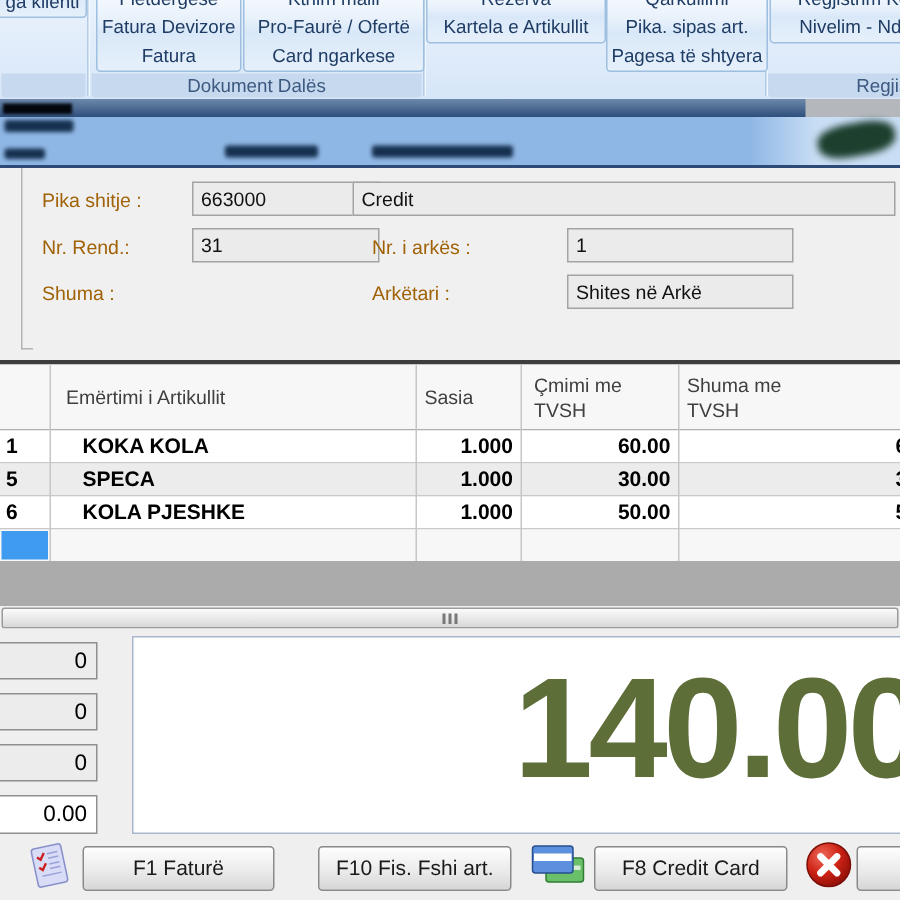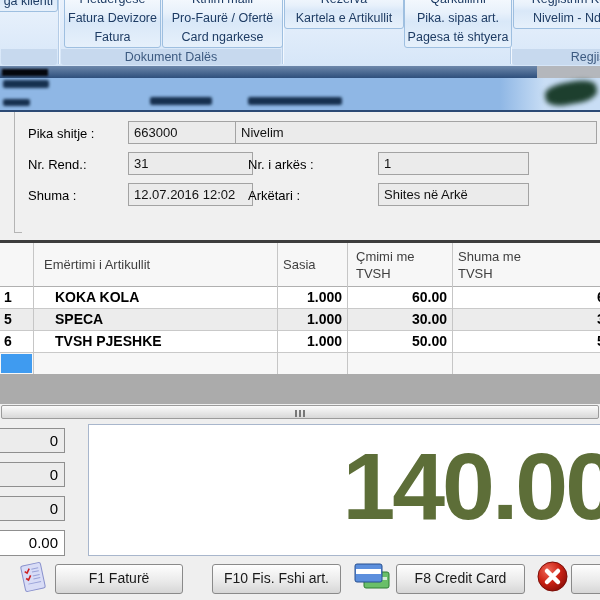--- a/index.html
+++ b/index.html
@@ -25,21 +25,21 @@
         border-bottom:2px solid #2c4a75;}
   .band-light{position:absolute;left:500px;top:0;width:100px;height:32px;
         background:linear-gradient(90deg,rgba(201,222,245,0),#c9def5 45%);}
   .blur-navy{position:absolute;background:#16304f;filter:blur(1.5px);border-radius:2px;}
   .blur-black{position:absolute;left:2px;top:69px;width:46px;height:7px;background:#04070d;
         filter:blur(1.2px);}
   .blur-logo{position:absolute;left:545px;top:4px;width:52px;height:22px;background:#1d3f2e;
         filter:blur(2.5px);transform:rotate(-10deg);border-radius:40%;}
 
   
-  .lbl{position:absolute;font-size:13px;color:#000000;white-space:nowrap;}
+  .lbl{position:absolute;font-size:13px;color:#a16207;white-space:nowrap;}
   .inp{position:absolute;background:#ebebeb;border:1px solid #a3a3a3;font-size:13px;color:#111;
        padding:0 0 0 5px;line-height:21px;white-space:nowrap;overflow:hidden;}
   .edge-v{position:absolute;left:14px;top:112px;width:1px;height:121px;background:#b4b4b4;}
   .edge-h{position:absolute;left:14px;top:232px;width:8px;height:1px;background:#b4b4b4;}
   .sep-dark{position:absolute;left:0;top:240px;width:600px;height:3px;background:#3d3d3d;}
 
   
   .thead{position:absolute;left:0;top:243px;width:600px;height:43px;background:#f7f7f7;
          border-bottom:1px solid #b0b0b0;font-size:13px;color:#3f3f3f;}
   .th{position:absolute;line-height:17px;}
@@ -133,29 +133,28 @@
     <div class="blur-navy" style="left:150px;top:19px;width:62px;height:8px"></div>
     <div class="blur-navy" style="left:248px;top:19px;width:94px;height:8px"></div>
     <div class="blur-logo"></div>
   </div>
 
   <div class="edge-v"></div>
   <div class="edge-h"></div>
 
   <div class="lbl" style="left:28px;top:126px">Pika shitje :</div>
   <div class="inp" style="left:128px;top:121px;width:118px;height:21px">663000</div>
-  <div class="inp" style="left:235px;top:121px;width:355px;height:21px">Nivelim</div>
+  <div class="inp" style="left:235px;top:121px;width:355px;height:21px">Credit</div>
 
   <div class="lbl" style="left:28px;top:157px">Nr. Rend.:</div>
   <div class="inp" style="left:128px;top:152px;width:118px;height:21px">31</div>
   <div class="lbl" style="left:248px;top:157px">Nr. i arkës :</div>
   <div class="inp" style="left:378px;top:152px;width:144px;height:21px">1</div>
 
   <div class="lbl" style="left:28px;top:188px">Shuma :</div>
-  <div class="inp" style="left:128px;top:183px;width:118px;height:21px">12.07.2016 12:02</div>
   <div class="lbl" style="left:248px;top:188px">Arkëtari :</div>
   <div class="inp" style="left:378px;top:183px;width:144px;height:21px">Shites në Arkë</div>
 
   <div class="sep-dark"></div>
 
   <div class="thead">
     <div class="th" style="left:44px;top:13px">Emërtimi i Artikullit</div>
     <div class="th" style="left:283px;top:13px">Sasia</div>
     <div class="th" style="left:356px;top:5px;width:80px">Çmimi me TVSH</div>
     <div class="th" style="left:458px;top:5px;width:85px">Shuma me TVSH</div>
@@ -170,21 +169,21 @@
   </div>
   <div class="trow" style="top:309px;background:#ececec">
     <span class="c c-id">5</span>
     <span class="c c-name">SPECA</span>
     <span class="c c-qty">1.000</span>
     <span class="c c-price">30.00</span>
     <span class="c c-sum">30.00</span>
   </div>
   <div class="trow" style="top:331px;background:#fff">
     <span class="c c-id">6</span>
-    <span class="c c-name">TVSH PJESHKE</span>
+    <span class="c c-name">KOLA PJESHKE</span>
     <span class="c c-qty">1.000</span>
     <span class="c c-price">50.00</span>
     <span class="c c-sum">50.00</span>
   </div>
   <div class="trow" style="top:353px;background:#f7f7f7">
     <span class="selcell"></span>
   </div>
 
   <div class="gridv" style="left:33px"></div>
   <div class="gridv" style="left:277px"></div>

